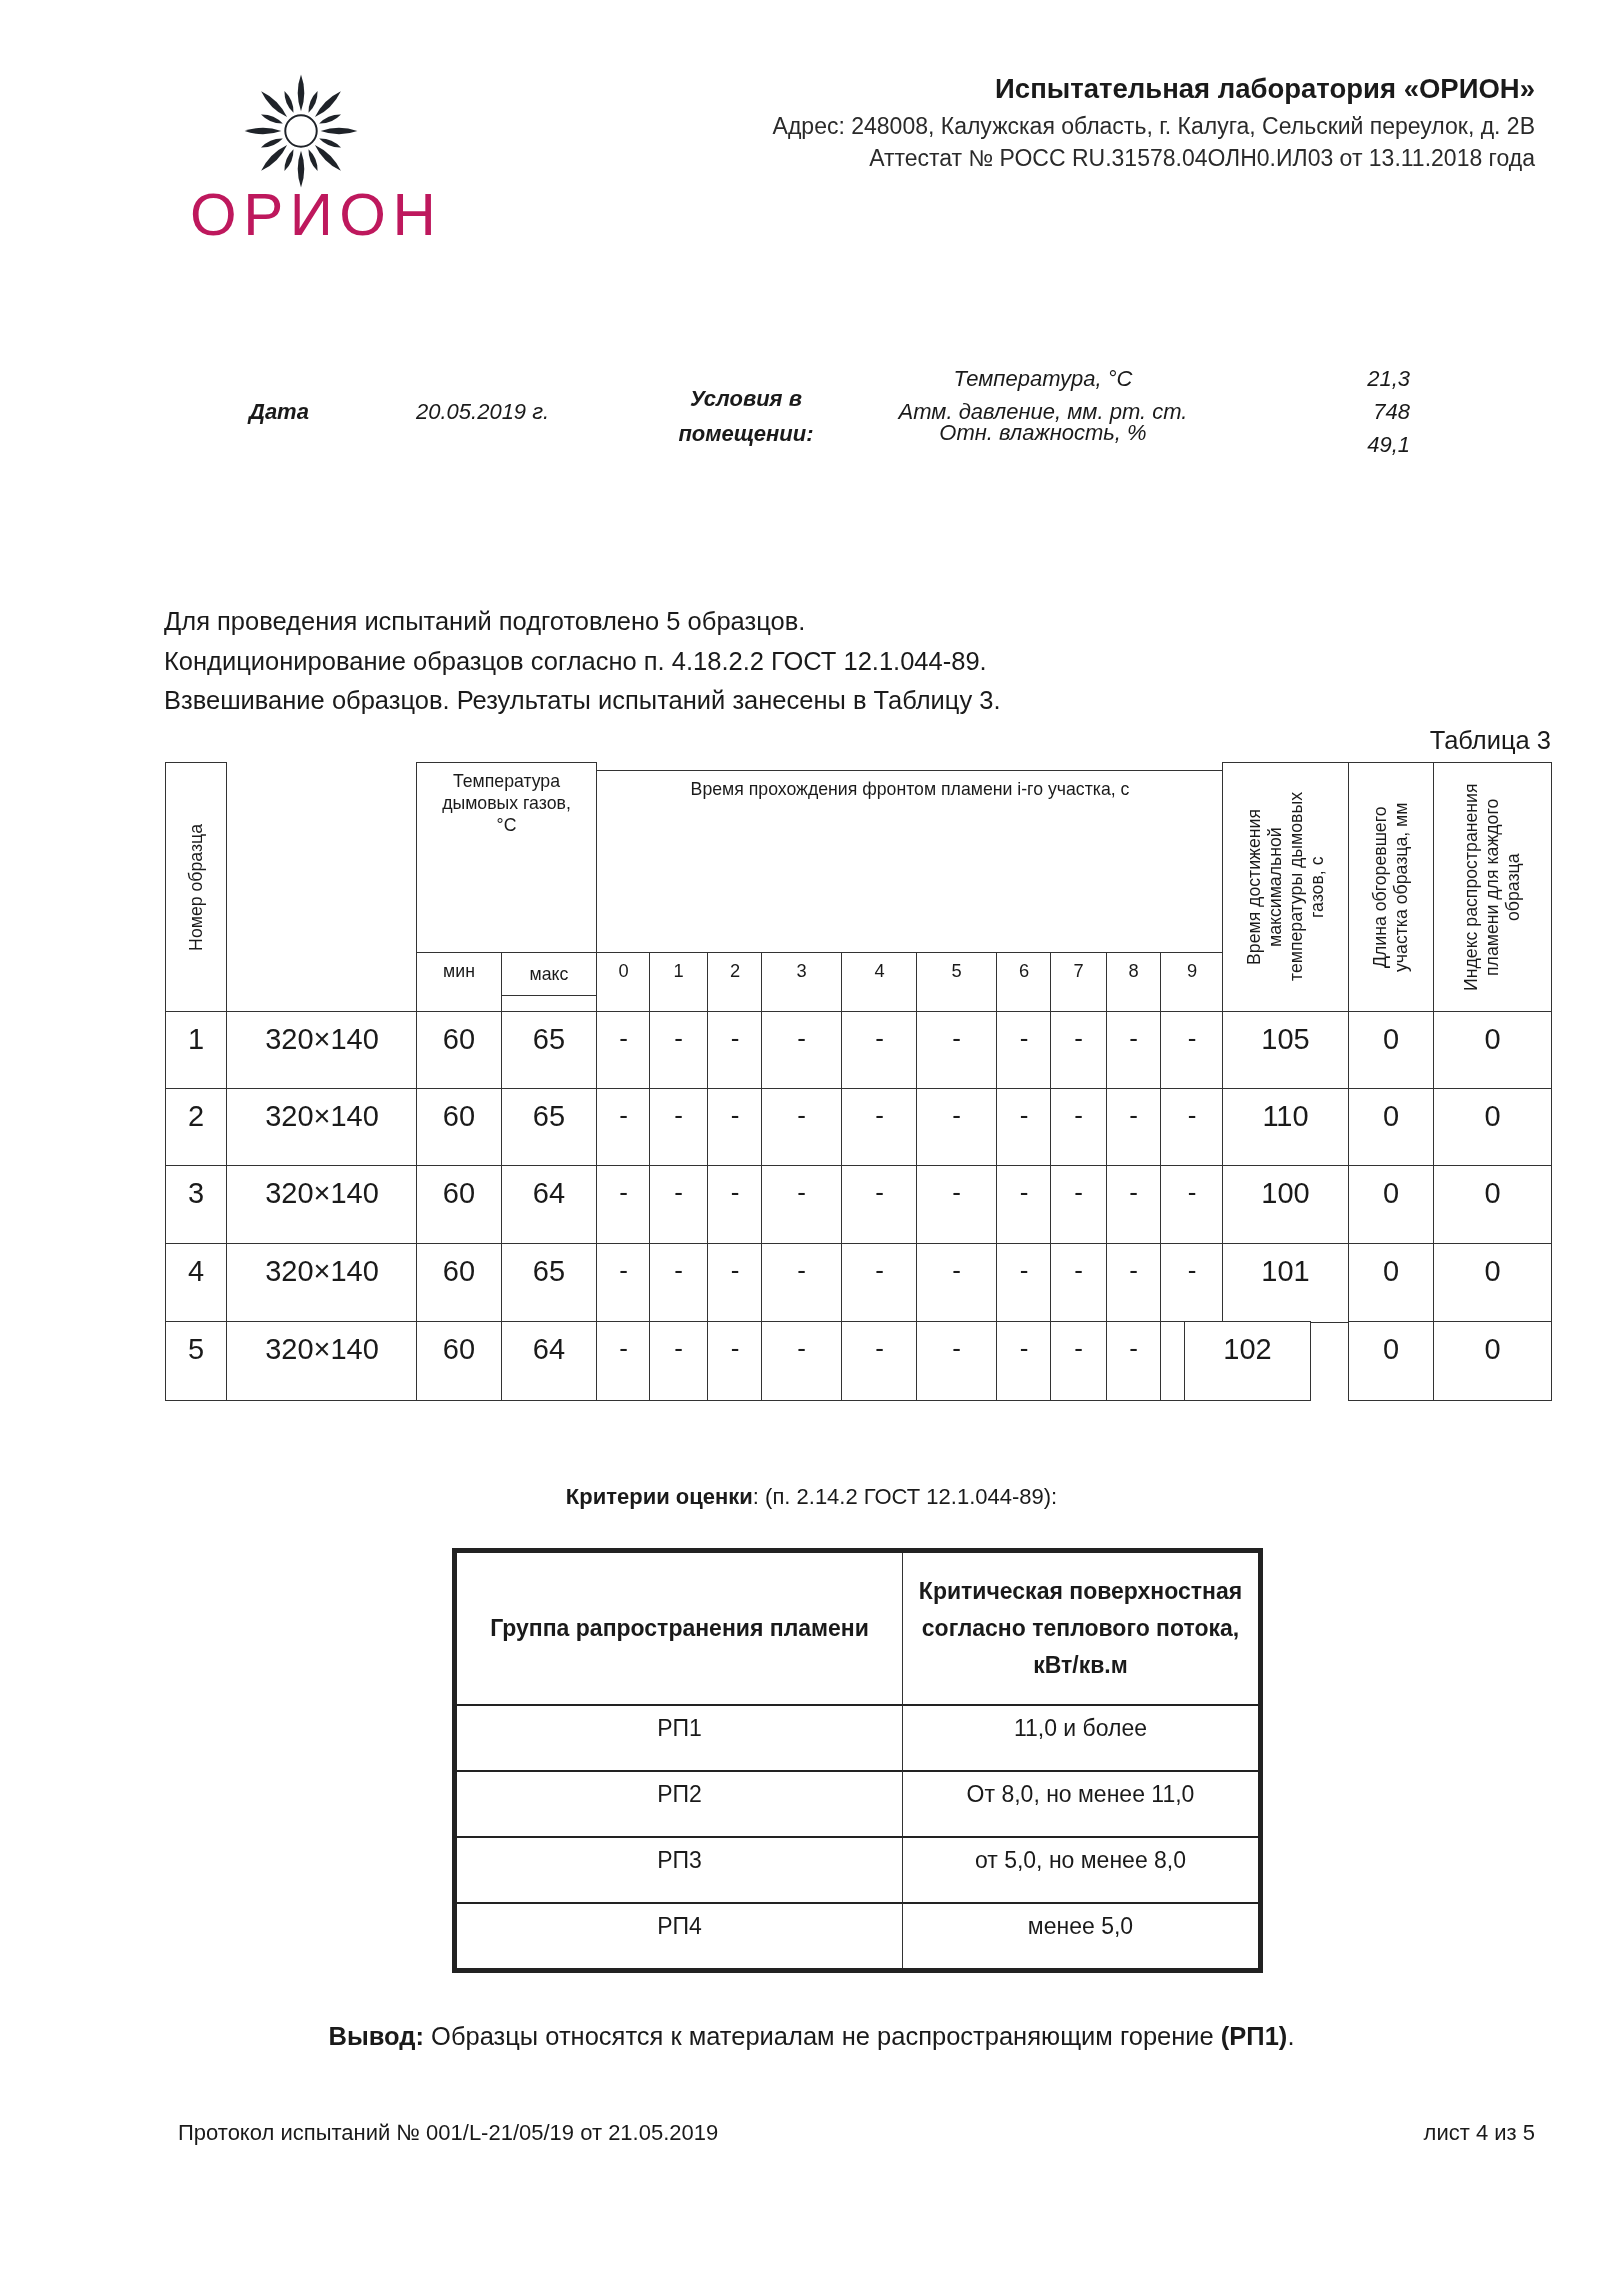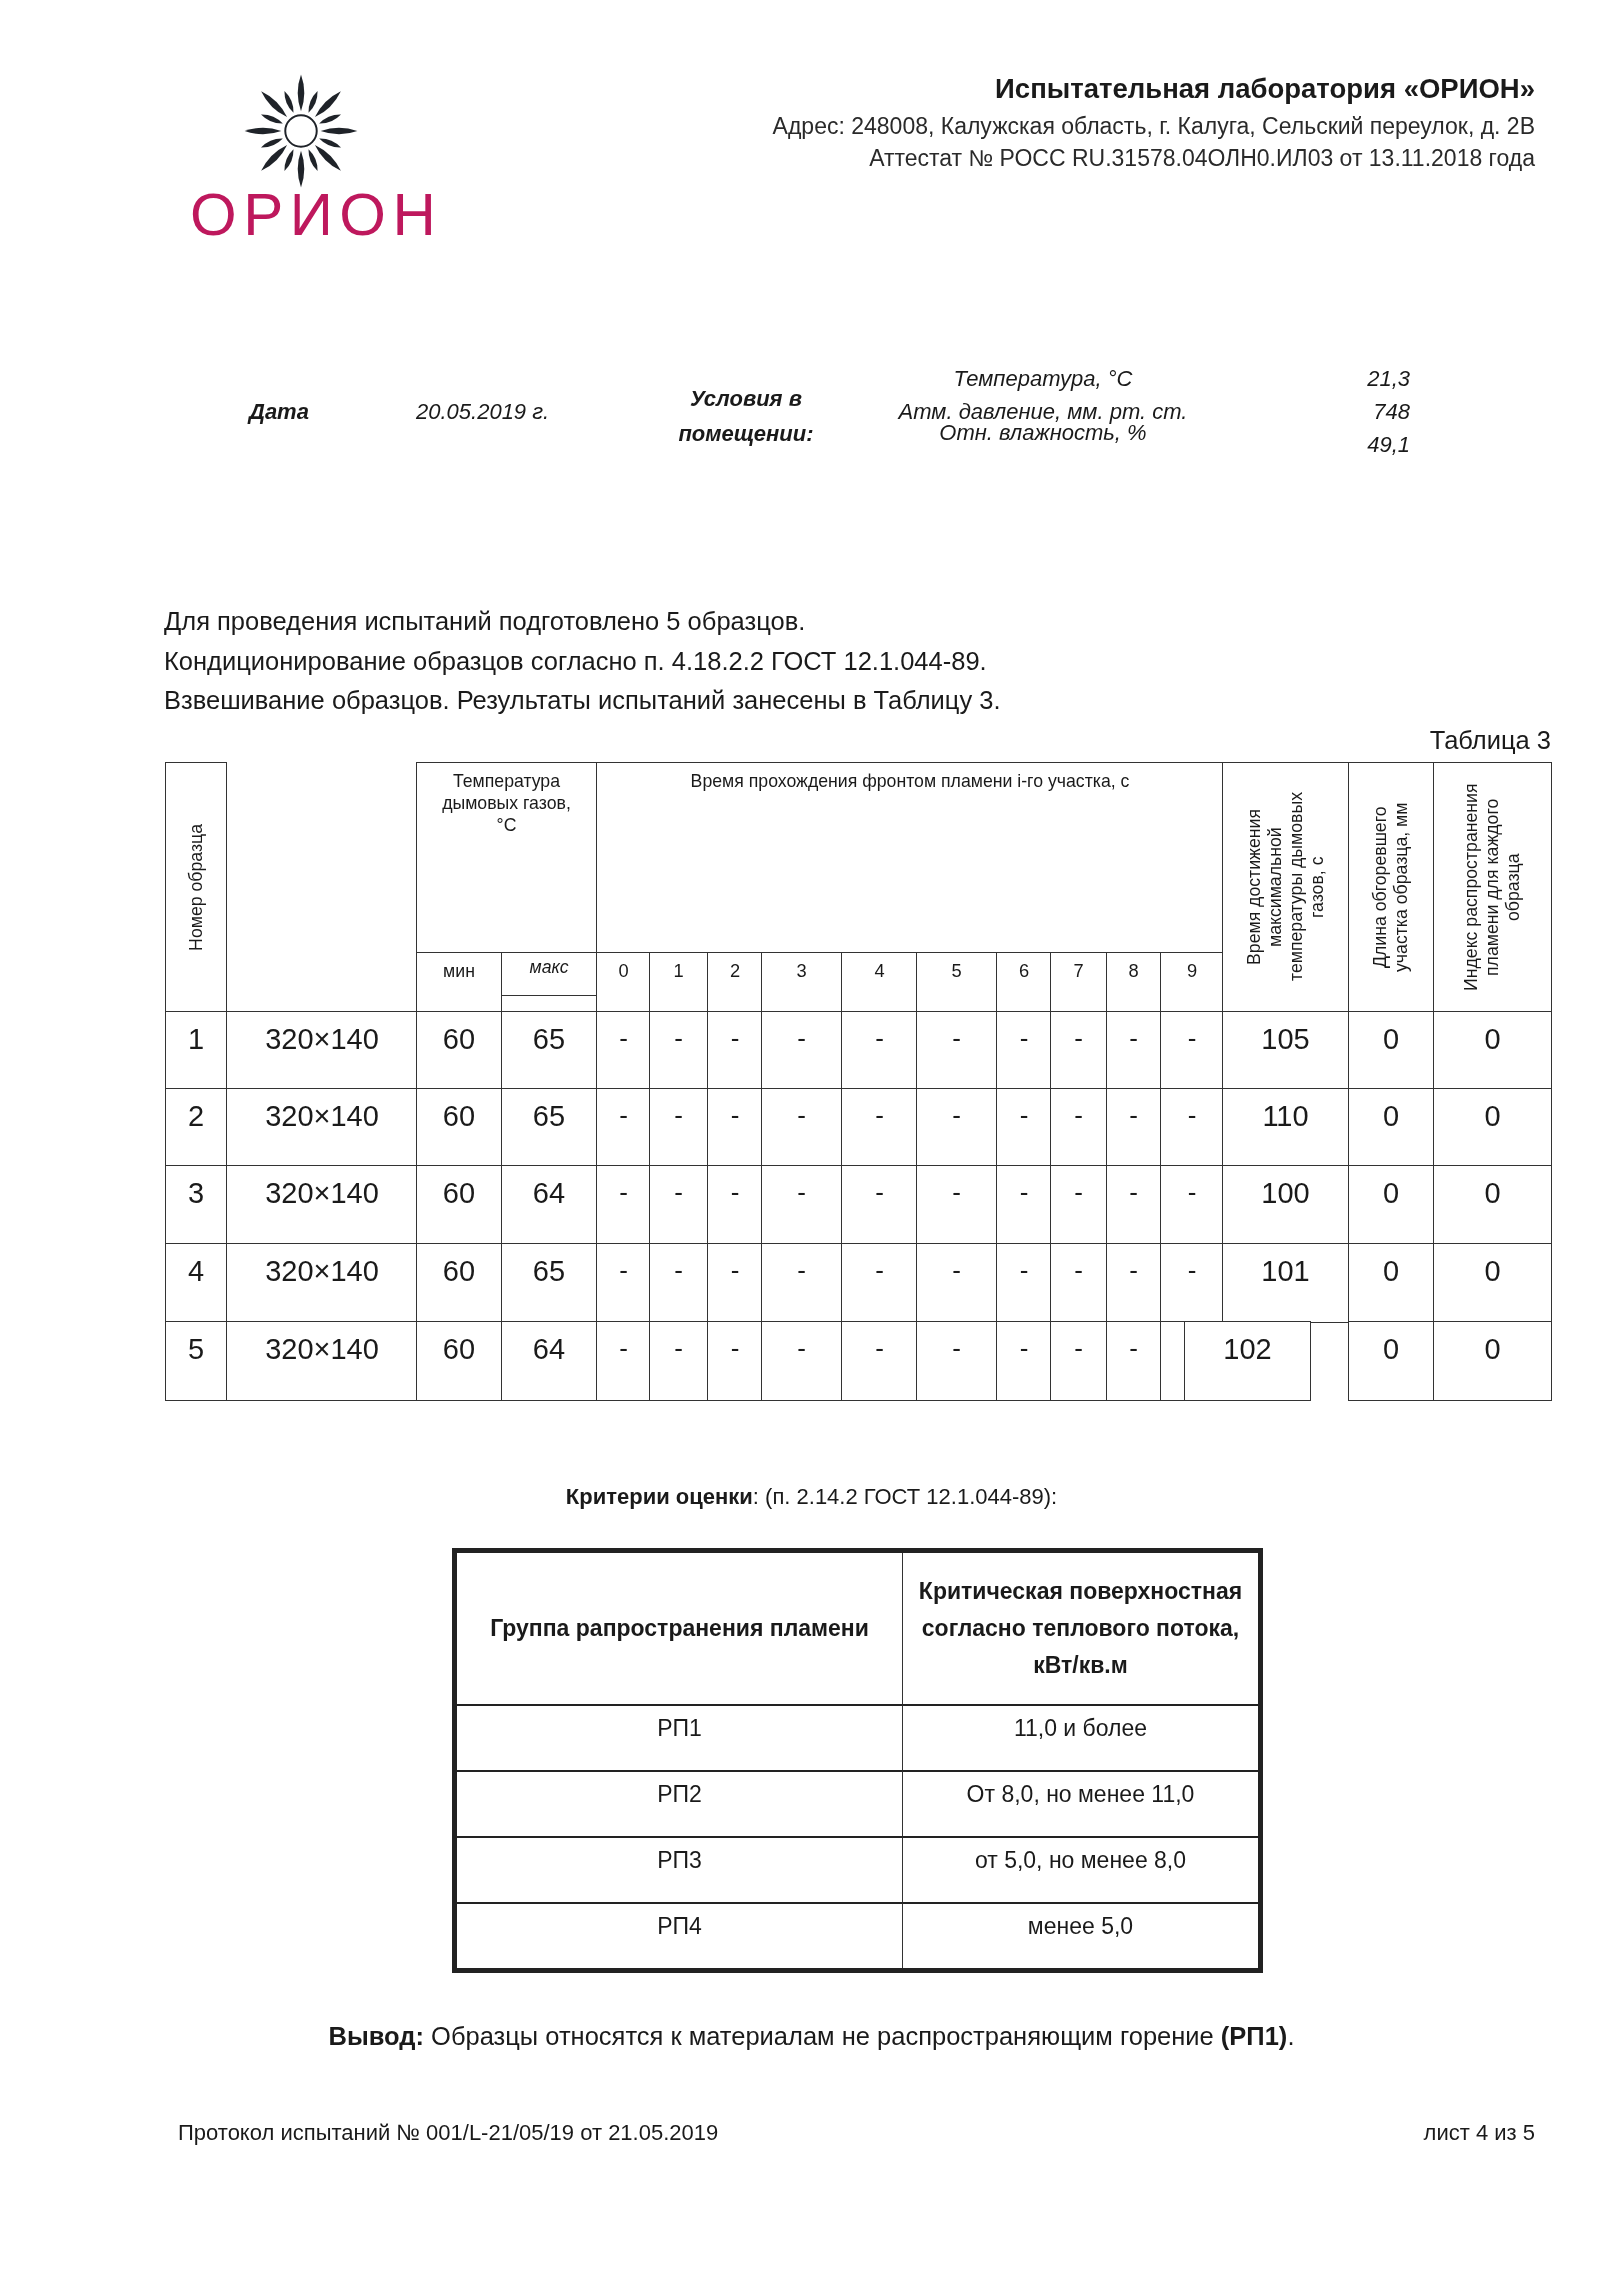--- a/index.html
+++ b/index.html
@@ -92,22 +92,22 @@
 <div class="abs para" style="top:647px">Кондиционирование образцов согласно п. 4.18.2.2 ГОСТ 12.1.044-89.</div>
 <div class="abs para" style="top:686px">Взвешивание образцов. Результаты испытаний занесены в Таблицу 3.</div>
 <div id="table-caption" class="abs">Таблица 3</div>
 
 <div id="t3">
     <div class="cell hcell" style="left: 0px; top: 0px; width: 62px; height: 250px;">
       <span class="vtext">Номер образца</span>
     </div>
     <div class="cell hcell" style="left: 251px; top: 0px; width: 181px; height: 191px; align-items: flex-start; padding: 6.5px 13px 0px;">Температура дымовых газов, °С</div>
     <div class="cell hcell" style="left: 251px; top: 190px; width: 86px; height: 60px; align-items: flex-start; padding-top: 6.5px;">мин</div>
-    <div class="cell hcell" style="left: 336px; top: 190px; width: 96px; height: 44px; align-items: flex-start; padding-top: 3px; font-style: italic;">макс</div>
-    <div class="cell hcell" style="left: 431px; top: 0px; width: 628px; height: 191px; align-items: flex-start; padding-top: 6.5px;">Время прохождения фронтом пламени i-го участка, с</div>
+    <div class="cell hcell" style="left: 336px; top: 190px; width: 96px; height: 44px; align-items: flex-start; padding-top: 10px;">макс</div>
+    <div class="cell hcell" style="left: 431px; top: 8px; width: 628px; height: 191px; align-items: flex-start; padding-top: 6.5px;">Время прохождения фронтом пламени i-го участка, с</div>
     <div class="cell hcell" style="left: 431px; top: 190px; width: 55px; height: 60px; align-items: flex-start; padding-top: 6.5px; font-size: 18.3px;">0</div>
     <div class="cell hcell" style="left: 484px; top: 190px; width: 59px; height: 60px; align-items: flex-start; padding-top: 6.5px; font-size: 18.3px;">1</div>
     <div class="cell hcell" style="left: 542px; top: 190px; width: 56px; height: 60px; align-items: flex-start; padding-top: 6.5px; font-size: 18.3px;">2</div>
     <div class="cell hcell" style="left: 596px; top: 190px; width: 81px; height: 60px; align-items: flex-start; padding-top: 6.5px; font-size: 18.3px;">3</div>
     <div class="cell hcell" style="left: 676px; top: 190px; width: 77px; height: 60px; align-items: flex-start; padding-top: 6.5px; font-size: 18.3px;">4</div>
     <div class="cell hcell" style="left: 751px; top: 190px; width: 81px; height: 60px; align-items: flex-start; padding-top: 6.5px; font-size: 18.3px;">5</div>
     <div class="cell hcell" style="left: 831px; top: 190px; width: 56px; height: 60px; align-items: flex-start; padding-top: 6.5px; font-size: 18.3px;">6</div>
     <div class="cell hcell" style="left: 885px; top: 190px; width: 57px; height: 60px; align-items: flex-start; padding-top: 6.5px; font-size: 18.3px;">7</div>
     <div class="cell hcell" style="left: 941px; top: 190px; width: 55px; height: 60px; align-items: flex-start; padding-top: 6.5px; font-size: 18.3px;">8</div>
     <div class="cell hcell" style="left: 995px; top: 190px; width: 64px; height: 60px; align-items: flex-start; padding-top: 6.5px; font-size: 18.3px;">9</div>

